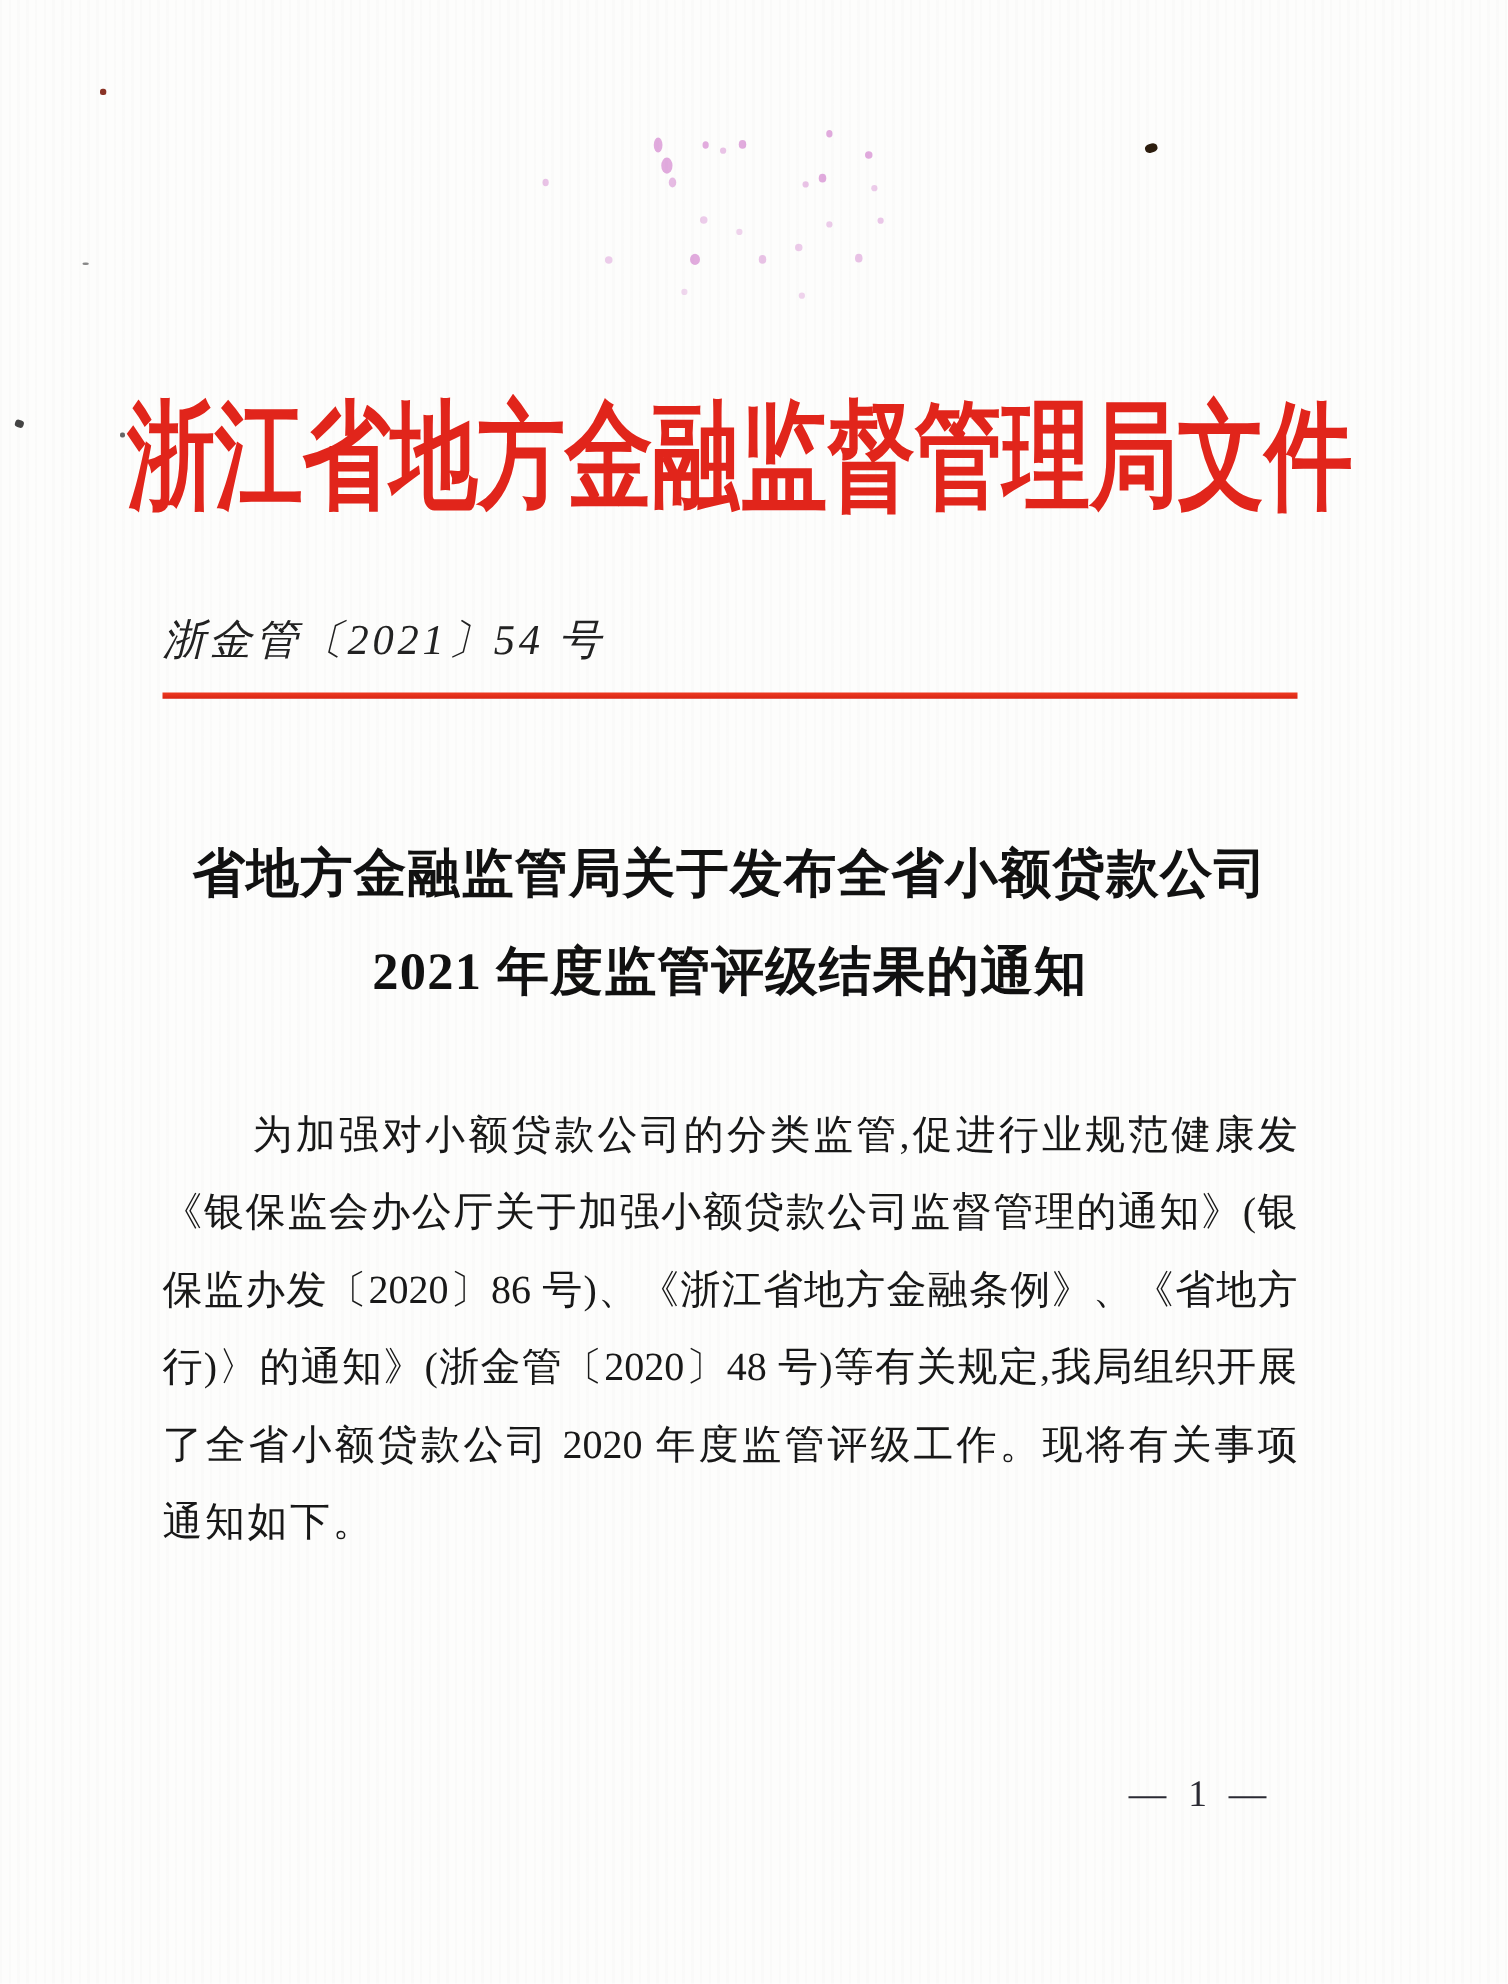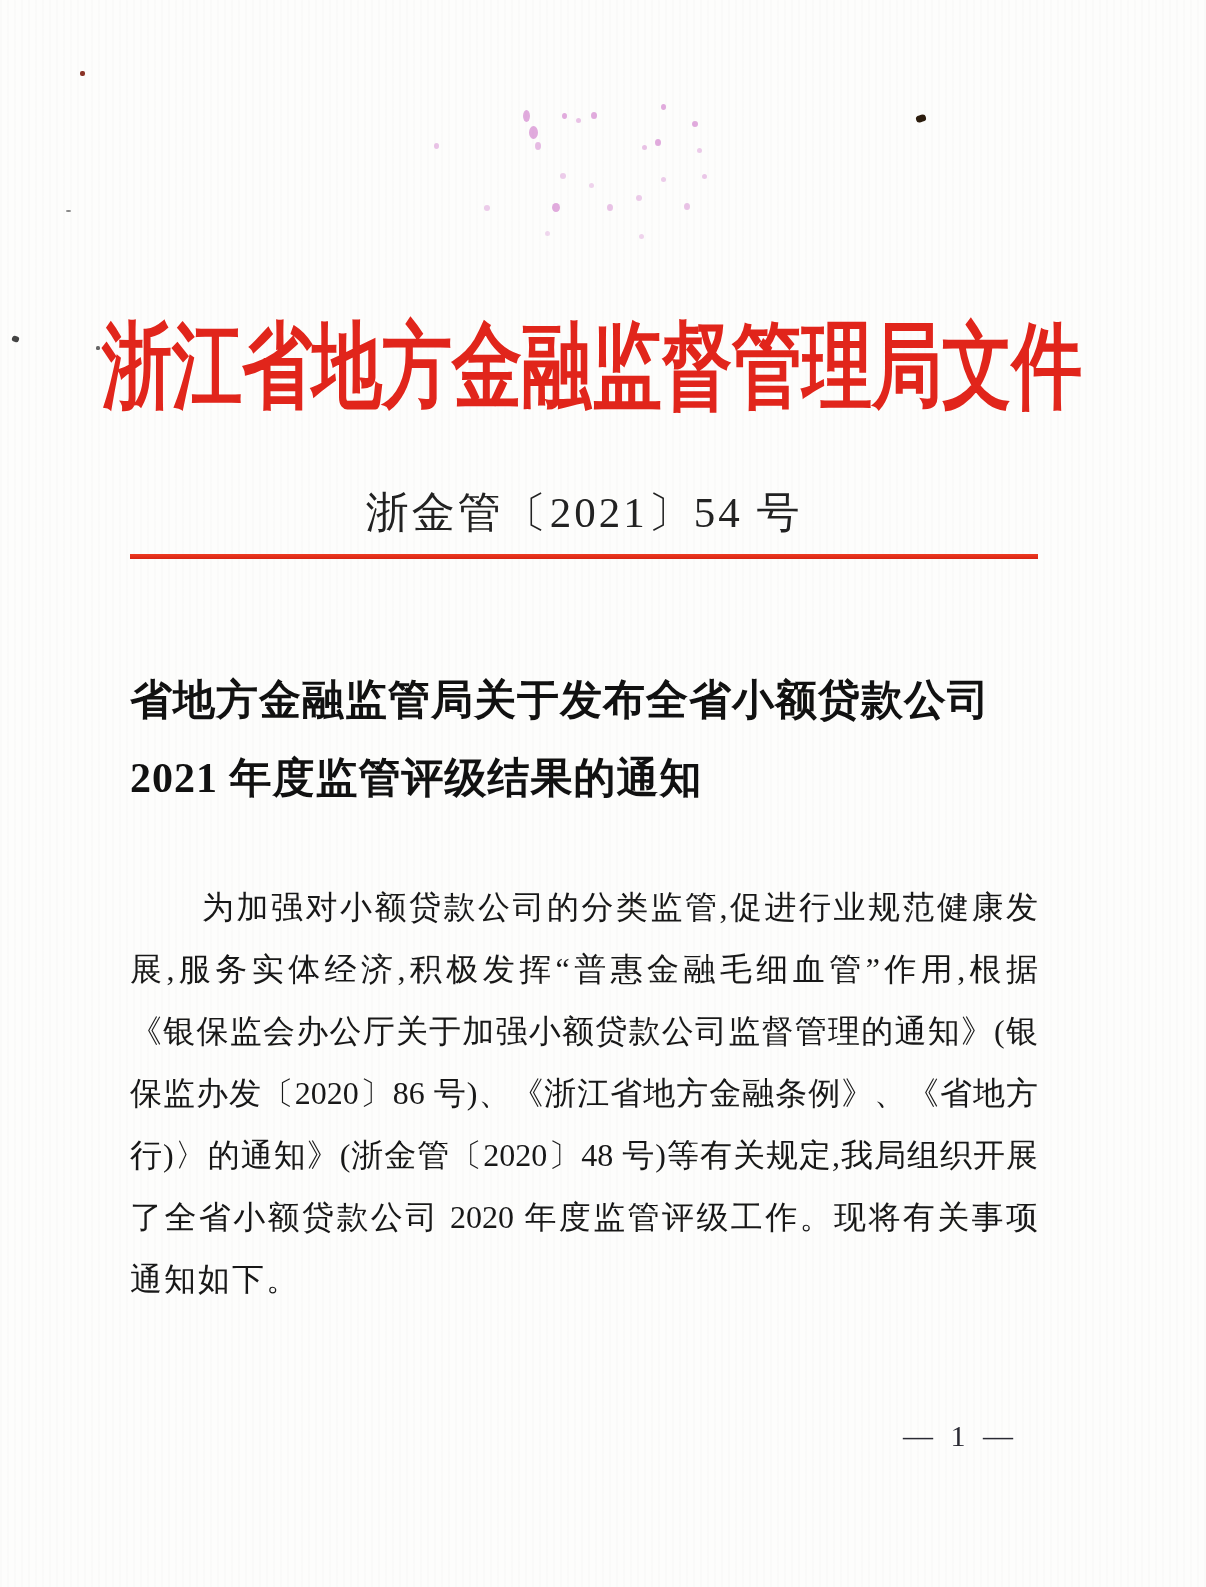--- a/index.html
+++ b/index.html
@@ -22,30 +22,31 @@
   .letterhead-title{
     position:absolute;left:128px;top:306px;width:928px;height:122px;
     display:flex;align-items:center;justify-content:center;
     font-size:70px;font-weight:bold;line-height:1;
     color:#e1251b;white-space:nowrap;
     transform:scaleY(1.34);transform-origin:center;
     letter-spacing:0px;
   }
   .doc-number{
     position:absolute;left:130px;top:490px;width:908px;height:46px;
-    text-align:center;font-size:43px;line-height:46px;letter-spacing:3px;
+    font-size:34px;line-height:46px;letter-spacing:3px;
     color:#222;
+    font-style:italic;
   }
   .red-line{
     position:absolute;left:130px;top:554px;width:908px;height:5px;
     background:linear-gradient(#ee3b22,#d92413);
   }
   .notice-title{
     position:absolute;left:130px;top:661px;width:908px;
-    text-align:left;font-weight:bold;font-size:42px;line-height:78px;
+    text-align:center;font-weight:bold;font-size:42px;line-height:78px;
     color:#111;letter-spacing:1px;white-space:nowrap;
   }
   .body-block{
     position:absolute;left:130px;top:876px;width:908px;
     font-size:32px;color:#181818;
   }
   .bline{
     height:62px;line-height:62px;overflow:hidden;
     text-align:justify;text-align-last:justify;
   }
@@ -102,21 +103,20 @@
 
   <div class="red-line"></div>
 
   <div class="notice-title">
     <div>省地方金融监管局关于发布全省小额贷款公司</div>
     <div>2021 年度监管评级结果的通知</div>
   </div>
 
   <div class="body-block">
     <div class="bline indent">为加强对小额贷款公司的分类监管,促进行业规范健康发</div>
-    <div class="bline">展,服务实体经济,积极发挥“普惠金融毛细血管”作用,根据</div>
     <div class="bline">《银保监会办公厅关于加强小额贷款公司监督管理的通知》(银</div>
     <div class="bline">保监办发〔2020〕86 号)、《浙江省地方金融条例》、《省地方金融</div>
     <div class="bline">行)〉的通知》(浙金管〔2020〕48 号)等有关规定,我局组织开展</div>
     <div class="bline">了全省小额贷款公司 2020 年度监管评级工作。现将有关事项</div>
     <div class="bline last">通知如下。</div>
   </div>
 
   <div class="page-number">— 1 —</div>
 
 </div>

